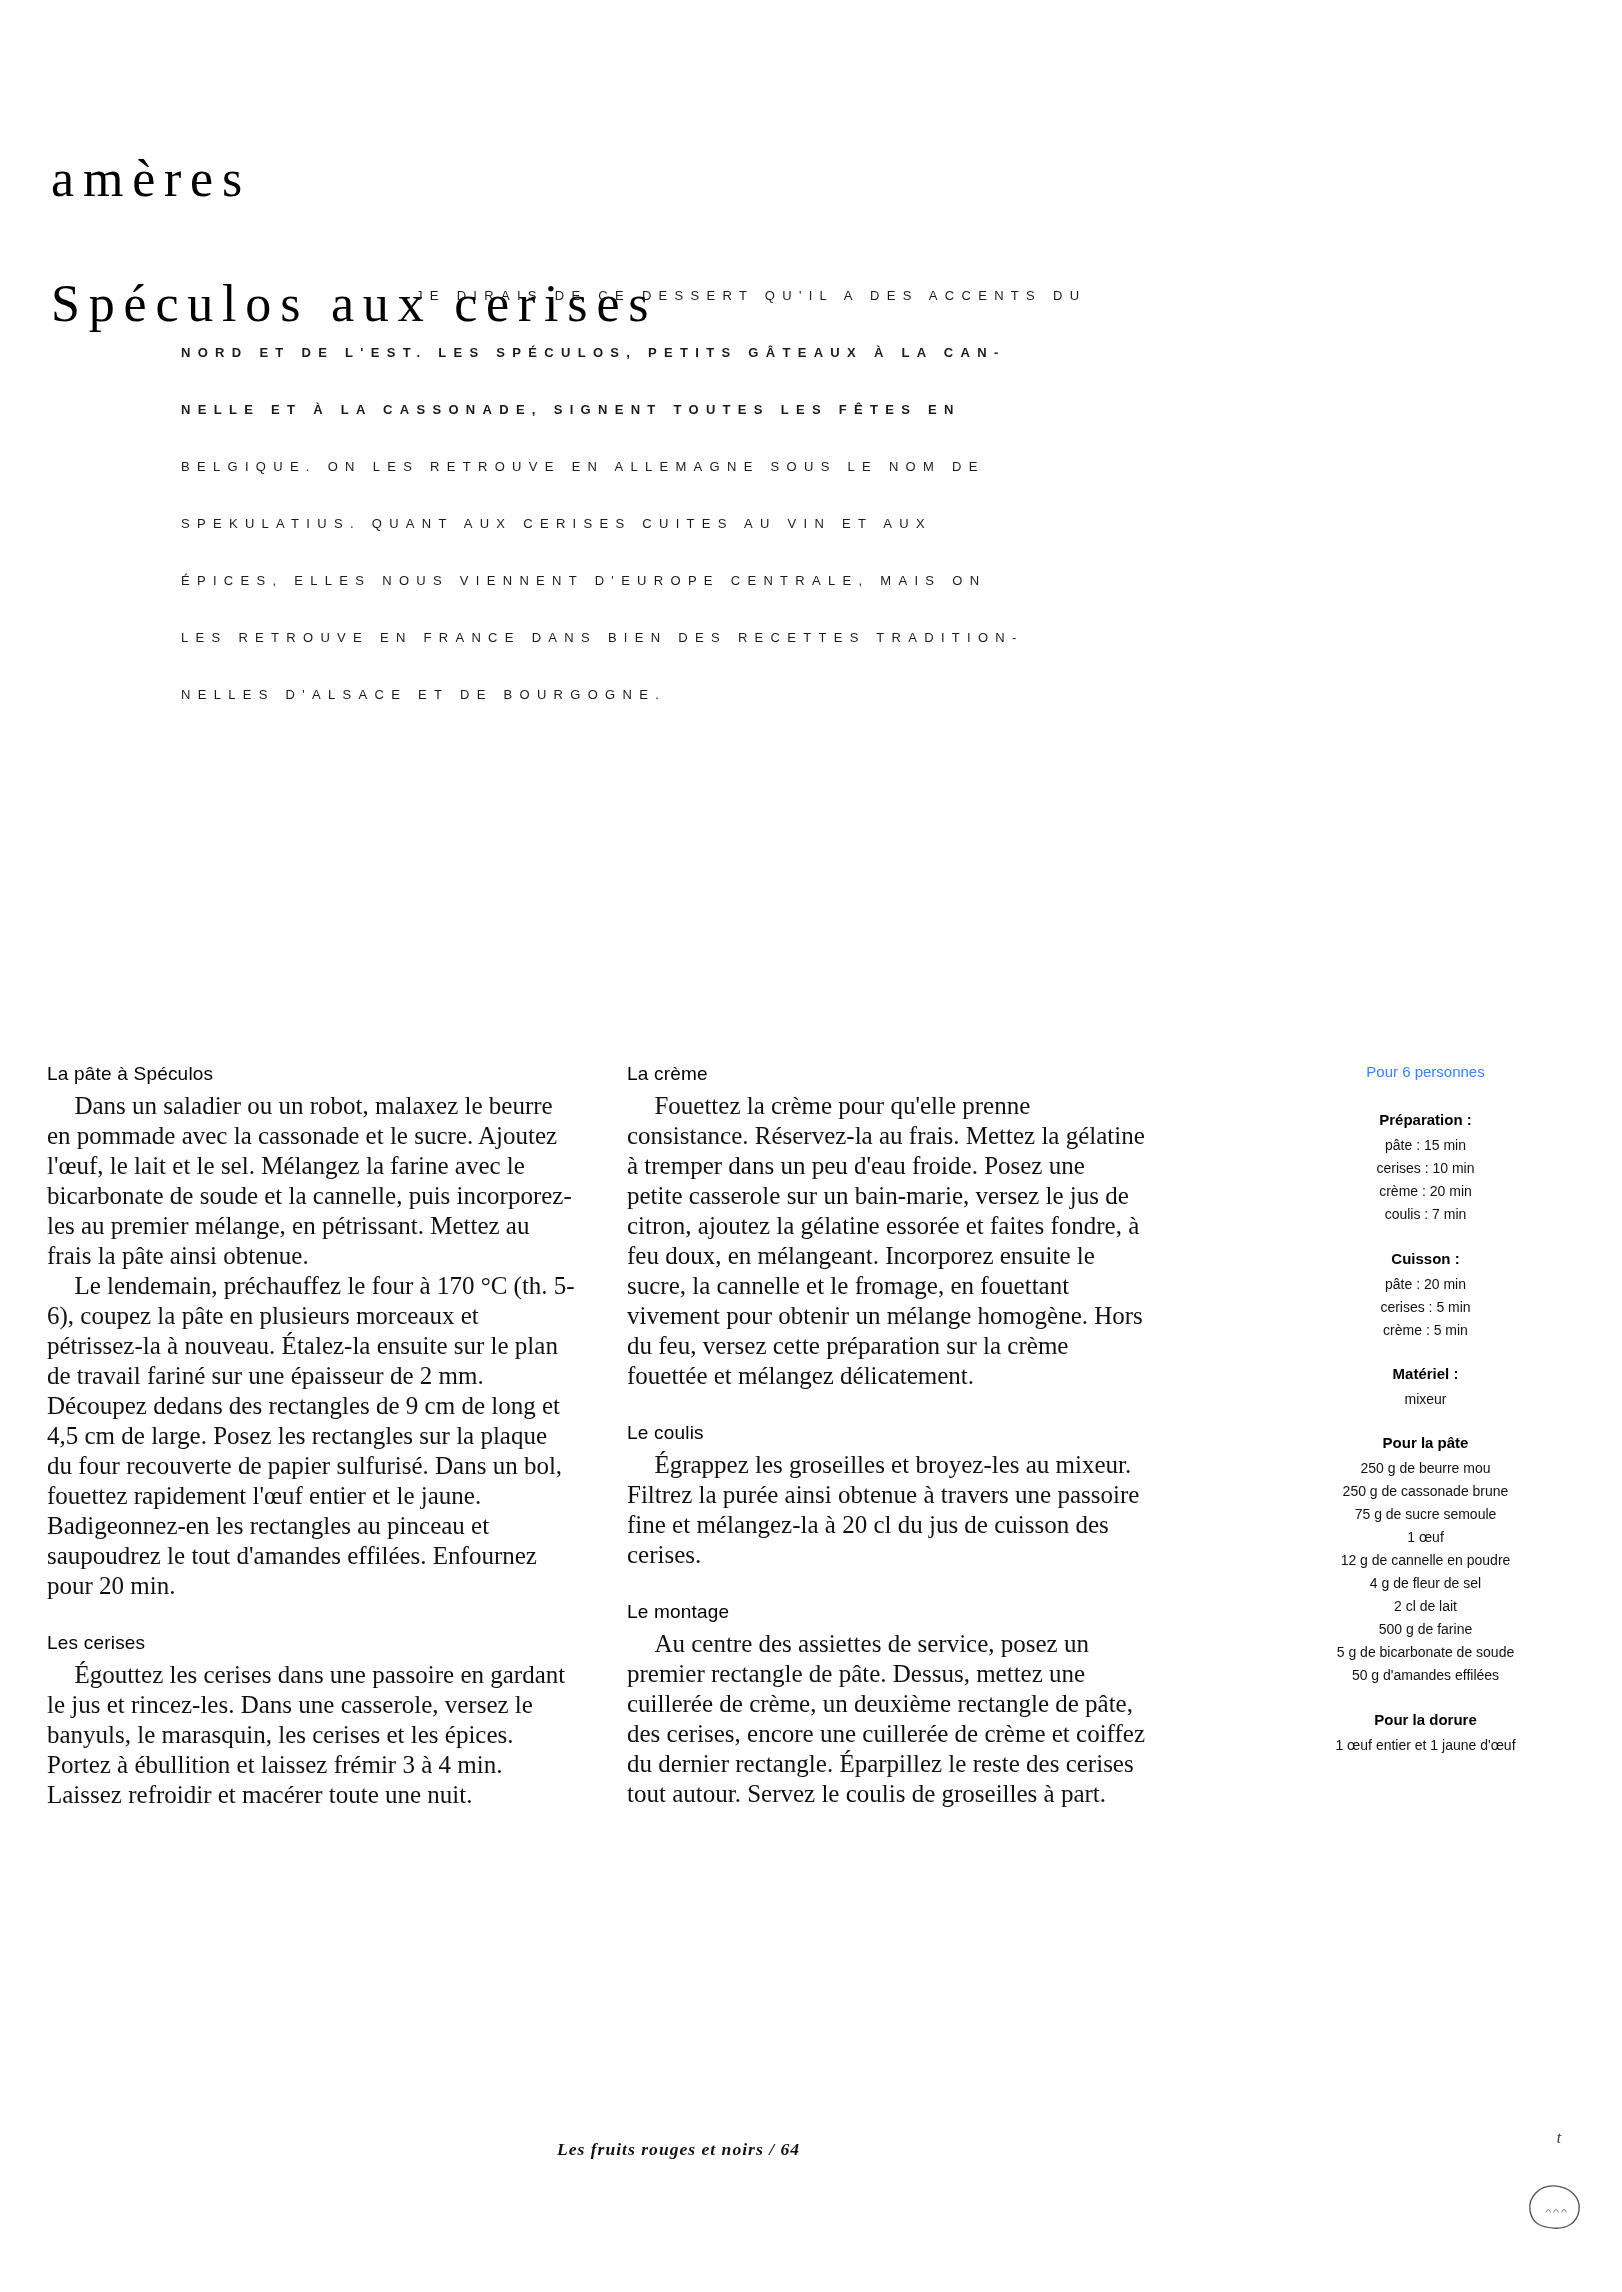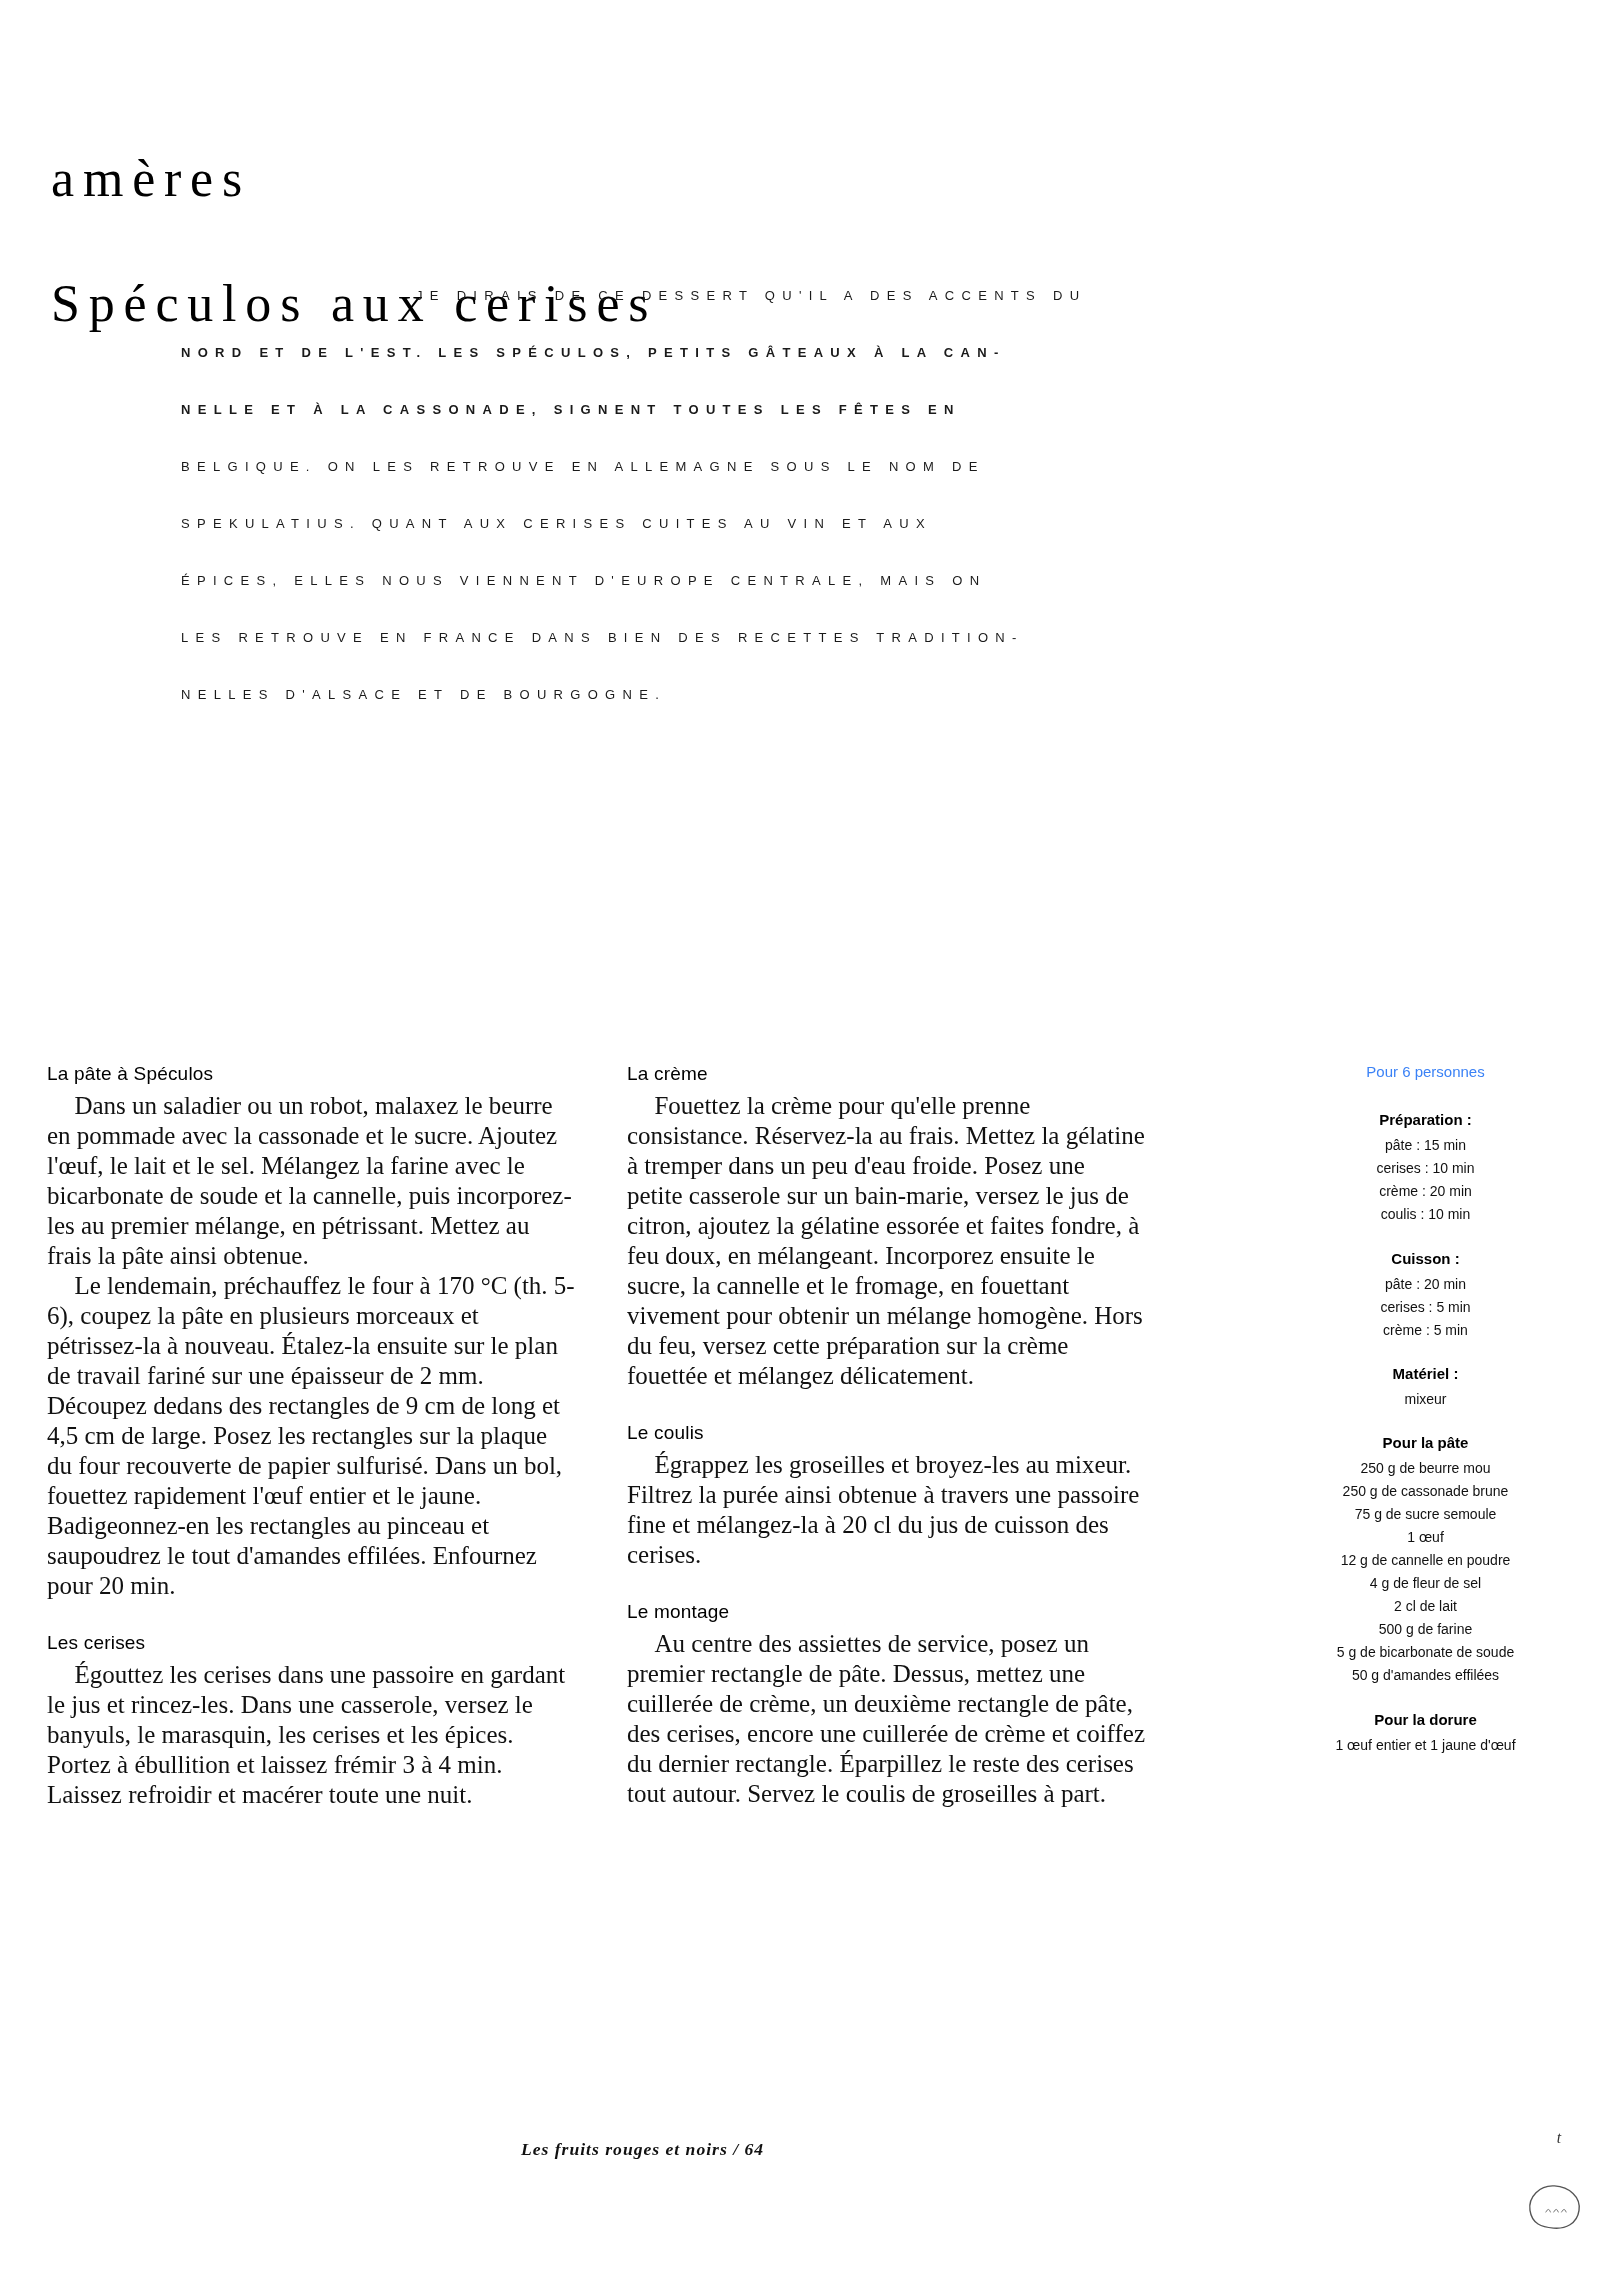--- a/index.html
+++ b/index.html
@@ -113,20 +113,21 @@
   .info-gap { height: 23.5px; }
   .info-gap-sm { height: 13.7px; }
 
   
   .footer {
     position: absolute;
     left: 0;
     top: 2139px;
     width: 1285px;
     text-align: center;
+    padding-left: 36px;
   }
   .footer-text {
     font-family: "Liberation Serif", serif;
     font-style: italic;
     font-weight: bold;
     font-size: 17.6px;
     letter-spacing: 1px;
     color: #111111;
   }
   .corner-mark {
@@ -189,21 +190,21 @@
   </div>
 
   <div class="col col-3">
     <div class="info-title">Pour 6 personnes</div>
 
     <div class="info-gap-sm"></div>
     <div class="info-sec-head">Préparation :</div>
     <div class="info-line">pâte : 15 min</div>
     <div class="info-line">cerises : 10 min</div>
     <div class="info-line">crème : 20 min</div>
-    <div class="info-line">coulis : 10 min</div>
+    <div class="info-line">coulis : 7 min</div>
 
     <div class="info-gap"></div>
     <div class="info-sec-head">Cuisson :</div>
     <div class="info-line">pâte : 20 min</div>
     <div class="info-line">cerises : 5 min</div>
     <div class="info-line">crème : 5 min</div>
 
     <div class="info-gap"></div>
     <div class="info-sec-head">Matériel :</div>
     <div class="info-line">mixeur</div>

